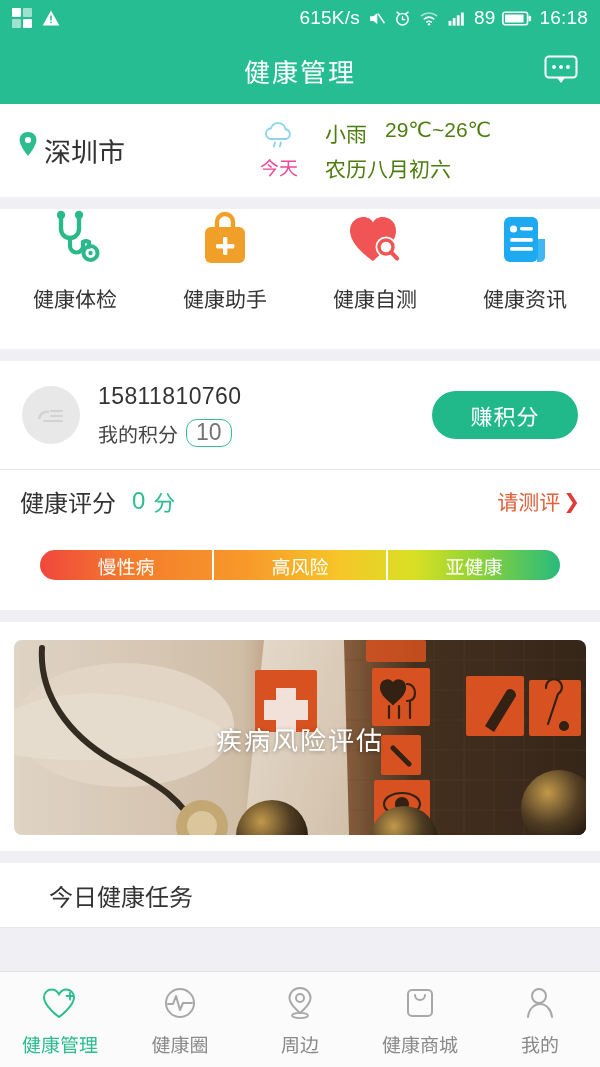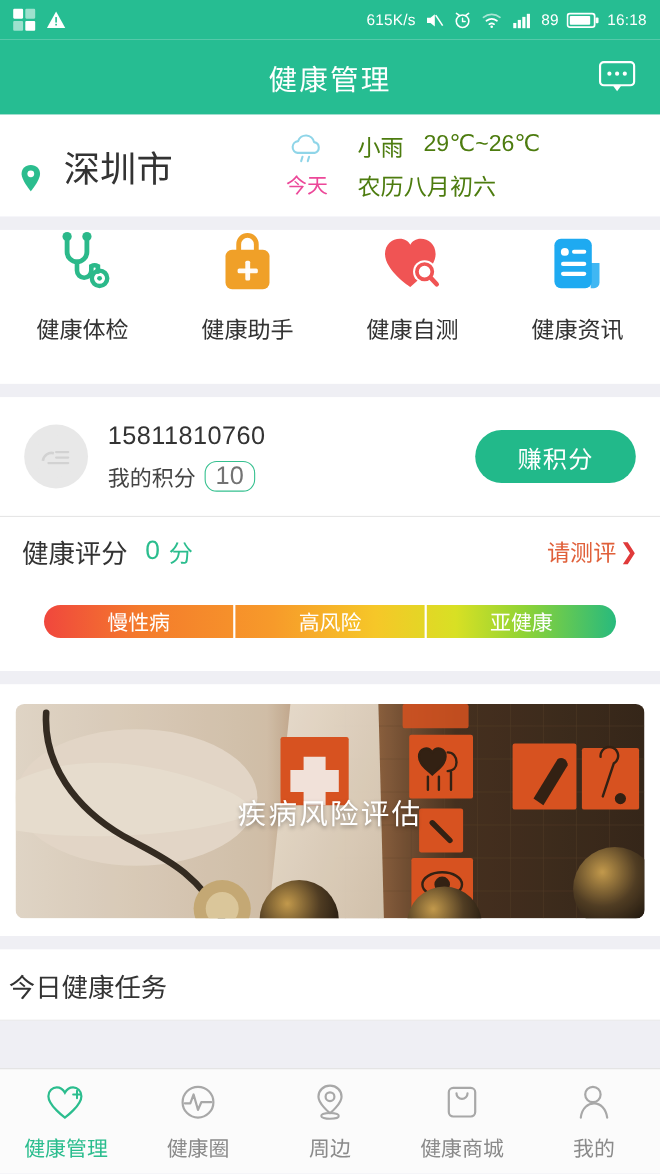--- a/index.html
+++ b/index.html
@@ -13,21 +13,21 @@
            display:flex; flex-direction:column; }
 
   
   .statusbar {
     height:36px; background:#26bd92; color:#fff;
     display:flex; align-items:center; padding:0 12px;
     font-size:19px; flex:0 0 36px;
   }
   .sb-left { display:flex; align-items:center; gap:9px; }
   .sb-right { margin-left:auto; display:flex; align-items:center; gap:7px; }
-  .sb-text { font-size:14px; letter-spacing:.2px; }
+  .sb-text { font-size:19px; letter-spacing:.2px; }
   .grid-ico { display:grid; grid-template-columns:9px 9px; grid-template-rows:9px 9px;
               gap:2px; }
   .grid-ico i { background:#fff; display:block; border-radius:1px; }
   .grid-ico i:nth-child(2){ opacity:.55 } .grid-ico i:nth-child(3){ opacity:.55 }
 
   
   .titlebar {
     height:68px; background:#26bd92; color:#fff;
     display:flex; align-items:center; justify-content:center;
     position:relative; flex:0 0 68px;
@@ -37,21 +37,21 @@
                    width:38px; height:38px; display:flex; align-items:center; justify-content:center; }
 
   
   .scroll { flex:1 1 auto; overflow:hidden; background:#efeff4; }
   .card { background:#fff; }
   .gap { height:12px; background:#efeff4; }
   .hairline { height:1px; background:#e6e6e6; }
 
   
   .weather { display:flex; align-items:center; height:93px; padding:0 18px; }
-  .wx-city { display:flex; align-items:flex-end; gap:20px; font-size:33px; color:#333;
+  .wx-city { display:flex; align-items:flex-start; gap:6px; font-size:27px; color:#333;
              width:215px; }
   .wx-mid { width:92px; display:flex; flex-direction:column; align-items:center;
             gap:2px; }
   .wx-day { font-size:19px; color:#ec4899; }
   .wx-info { display:flex; flex-direction:column; gap:5px; font-size:21px; color:#4d7c0f; }
   .wx-line1 { display:flex; gap:18px; }
 
   
   .features { display:flex; height:140px; align-items:flex-start; }
   .feat { flex:1; display:flex; flex-direction:column; align-items:center; gap:12px; }
@@ -91,22 +91,22 @@
   
   .bannerwrap { background:#fff; padding:18px 14px 16px; }
   .banner { position:relative; height:195px; border-radius:8px; overflow:hidden; }
   .banner .bg { position:absolute; inset:0; }
   .banner .cap { position:absolute; left:0; right:0; top:50%;
                  transform:translateY(-50%); text-align:center;
                  color:#fff; font-size:26px; letter-spacing:2px;
                  text-shadow:0 1px 4px rgba(0,0,0,.35); }
 
   
-  .taskhead { height:64px; display:flex; align-items:center; padding:0 8px;
-              font-size:24px; color:#333; }
+  .taskhead { height:64px; display:flex; align-items:center; padding:0 36px;
+              font-size:24px; color:#333;margin-left:13px; }
   .taskbody { height:58px; background:#efeff4; }
 
   
   .tabbar { flex:0 0 96px; height:96px; background:#fbfbfb;
             border-top:1px solid #e2e2e2; display:flex; }
   .tab { flex:1; display:flex; flex-direction:column; align-items:center;
          justify-content:center; gap:7px; cursor:pointer; }
   .tab .tlbl { font-size:19px; color:#8a8a8a; }
   .tab.active .tlbl { color:#2bbd8e; }
   .tab .tico { height:40px; display:flex; align-items:center; justify-content:center; }

